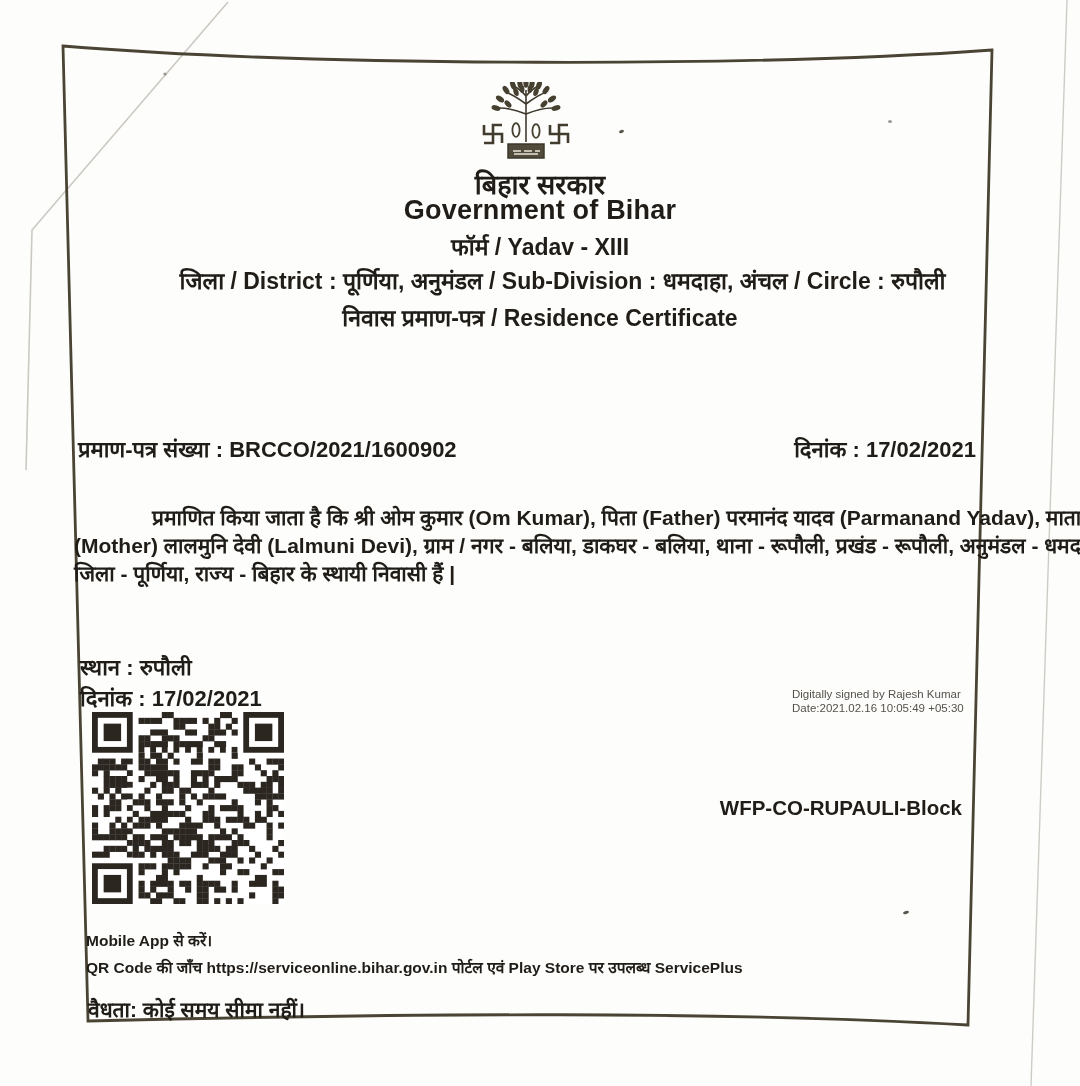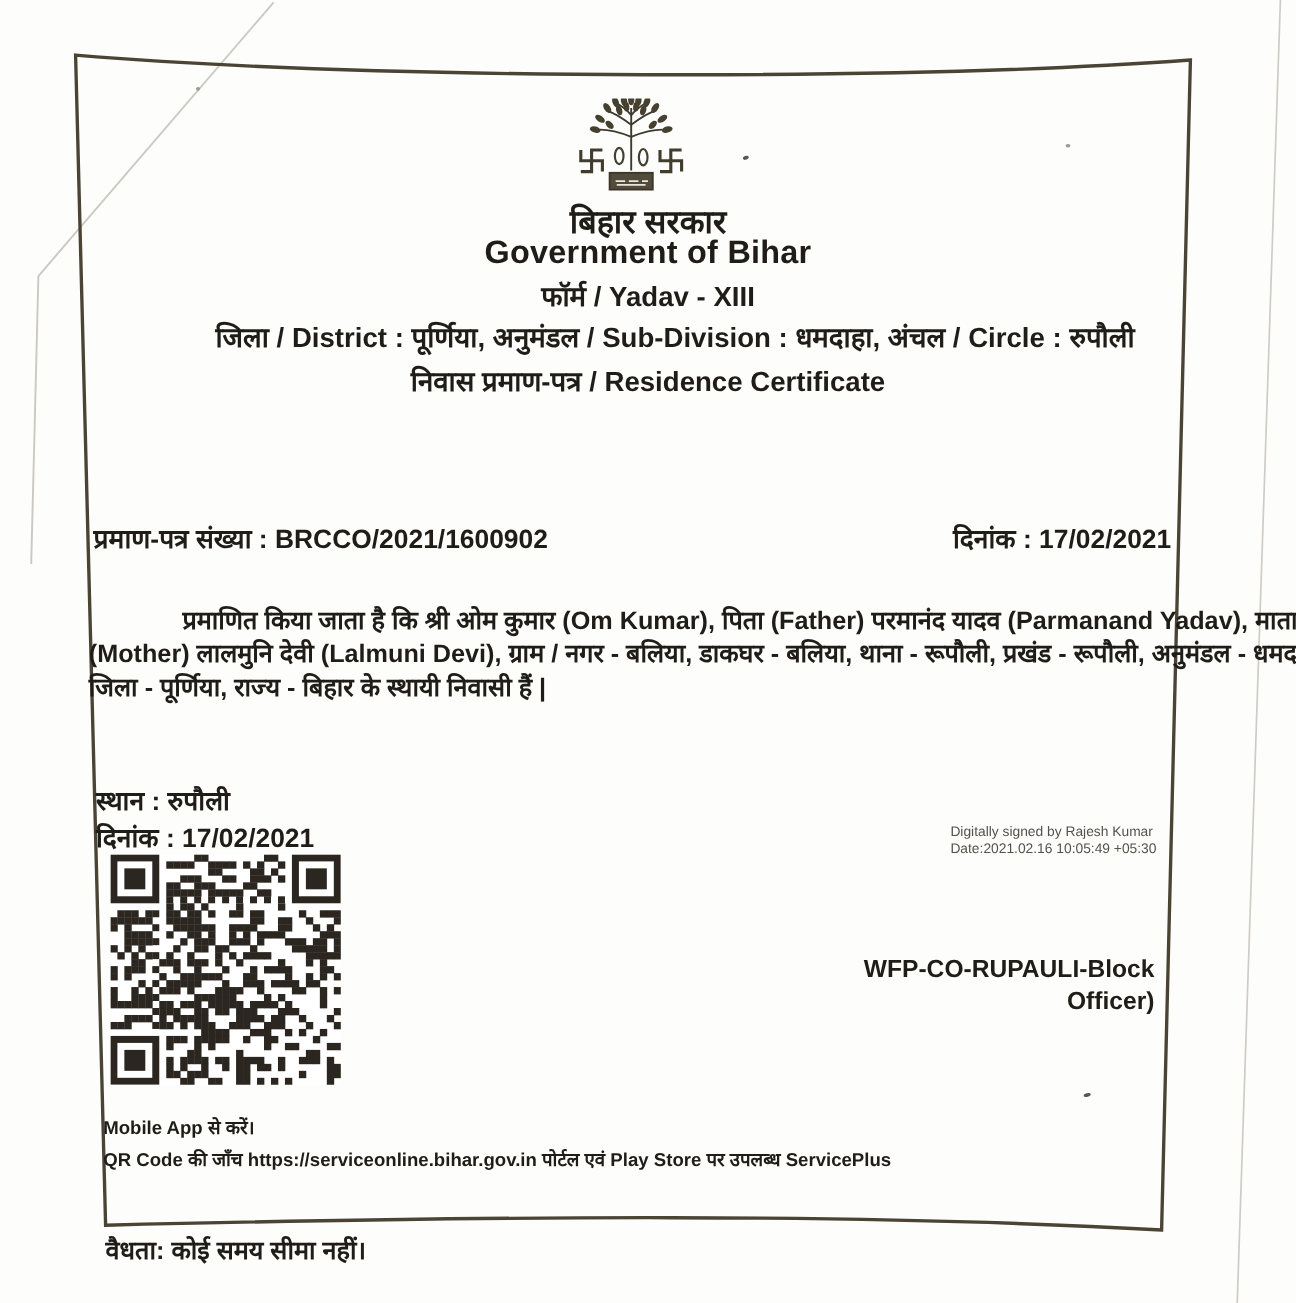--- a/index.html
+++ b/index.html
@@ -27,21 +27,21 @@
   
   .place{left:80px;top:651px;font-size:22px;white-space:nowrap;}
   .place-date{left:80px;top:682px;font-size:22px;white-space:nowrap;}
   .digital-sig{left:766px;top:687px;font-size:11.5px;line-height:14px;color:#55514b;font-weight:500;white-space:nowrap;margin-left:26px;}
   .qr-box{left:92px;top:712px;width:192px;height:192px;background:#fff;}
   .signer{right:118px;top:794px;width:360px;text-align:right;font-size:20.5px;line-height:27px;}
   .signer .ln{white-space:nowrap;}
   
   .qr-note{left:86px;top:927px;font-size:15.5px;line-height:27px;}
   .qr-note .ln{white-space:nowrap;}
-  .validity{left:88px;top:995px;font-size:21px;white-space:nowrap;margin-top:32px;}
+  .validity{left:88px;top:995px;font-size:21px;white-space:nowrap;}
   
   .speck{position:absolute;background:#5a564e;border-radius:50%;}
   .speck.s1{left:619px;top:130px;width:5px;height:3px;transform:rotate(-20deg);}
   .speck.s2{left:903px;top:911px;width:6px;height:3px;transform:rotate(-15deg);}
   .speck.s3{left:888px;top:120px;width:4px;height:3px;opacity:.6;}
   svg{display:block;}
 </style>
 </head>
 <body>
 
@@ -564,21 +564,20 @@
           <rect x="154.18" y="2.91" width="34.91" height="34.91" fill="none" stroke="#2b2620" stroke-width="5.82"></rect>
           <rect x="162.91" y="11.64" width="17.45" height="17.45"></rect>
           <rect x="2.91" y="154.18" width="34.91" height="34.91" fill="none" stroke="#2b2620" stroke-width="5.82"></rect>
           <rect x="11.64" y="162.91" width="17.45" height="17.45"></rect>
         </g>
       </svg>
   </div>
 
   <div class="abs b signer">
     <div class="ln">WFP-CO-RUPAULI-Block</div>
-    <div class="ln">Officer)</div>
   </div>
 
   <div class="abs b qr-note">
     <div class="ln">Mobile App से करें।</div>
     <div class="ln">QR Code की जाँच https://serviceonline.bihar.gov.in पोर्टल एवं Play Store पर उपलब्ध ServicePlus</div>
   </div>
 
   <div class="abs b validity">वैधता: कोई समय सीमा नहीं।</div>
 
   <div class="speck s1"></div>

